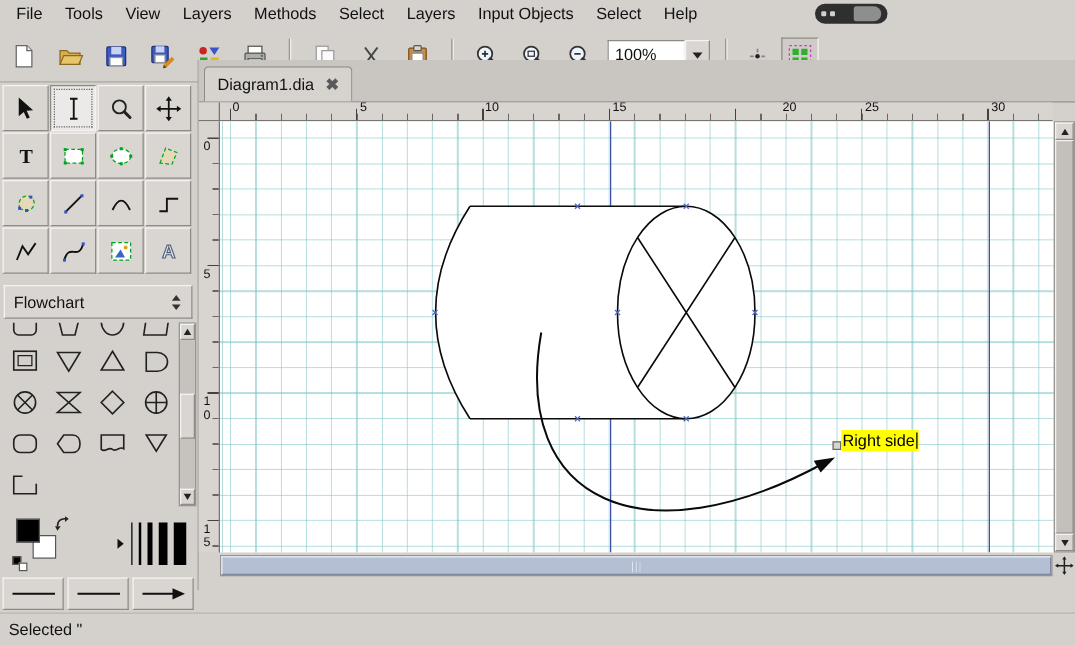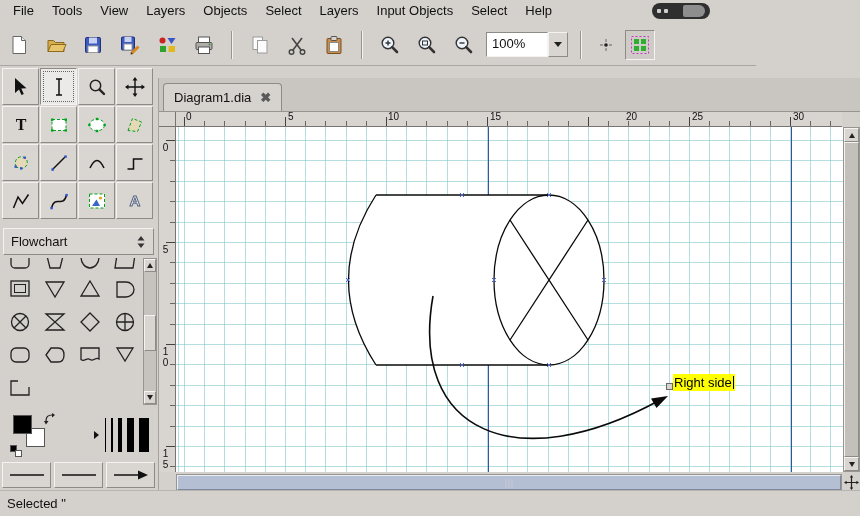--- a/index.html
+++ b/index.html
@@ -67,21 +67,21 @@
   .linewidth { position:absolute; left:94px; top:5px; width:58px; height:40px;
                display:flex; align-items:center; gap:5px; }
   .lw-bar { background:#000; height:34px; display:inline-block; }
   .lw-marker { width:0; height:0; border-top:4px solid transparent; border-bottom:4px solid transparent;
                border-left:5px solid #111; margin-right:1px; }
   .arrow-buttons { position:absolute; left:2px; top:396px; display:flex; gap:3px; }
   .arrow-btn { width:49px; height:26px; background:#d9d5d1; border:1px solid;
                border-color:#f5f3f1 #8e8a86 #8e8a86 #f5f3f1; display:flex; align-items:center; justify-content:center; }
 
   
-  .main-area { position:absolute; left:158px; top:78px; width:702px; height:424px; border-left:1px solid #a5a19d; }
+  .main-area { position:absolute; left:158px; top:48px; width:702px; height:424px; border-left:1px solid #a5a19d; }
   .tabbar { position:absolute; left:0; top:0; width:702px; height:34px; background:#c9c5c1;
             border-bottom:1px solid #98948f; }
   .tab { position:absolute; left:4px; bottom:0; height:28px; padding:0 10px; display:flex;
          align-items:center; gap:9px; background:#d6d2ce; border:1px solid #8e8a86; border-bottom:none;
          border-radius:4px 4px 0 0; }
   .tab-close { font-weight:bold; color:#5a5a5a; font-size:13px; line-height:1; }
   .ruler-corner { position:absolute; left:0; top:34px; width:17px; height:15px; background:#d8d4d0;
                   border-right:1px solid #787470; border-bottom:1px solid #787470; }
   .h-ruler { position:absolute; left:17px; top:34px; width:666px; height:15px; background:#d8d4d0;
              border-bottom:1px solid #787470;
@@ -138,21 +138,21 @@
 </head>
 <body>
 
 <div class="window">
 
   <div class="menubar">
     <span class="menu-item">File</span>
     <span class="menu-item">Tools</span>
     <span class="menu-item">View</span>
     <span class="menu-item">Layers</span>
-    <span class="menu-item">Objects</span>
+    <span class="menu-item">Methods</span>
     <span class="menu-item">Select</span>
     <span class="menu-item">Layers</span>
     <span class="menu-item">Input Objects</span>
     <span class="menu-item">Select</span>
     <span class="menu-item">Help</span>
     <div class="window-controls">
       <span class="wc-dot"></span>
       <span class="wc-dot"></span>
       <span class="wc-block"></span>
     </div>

